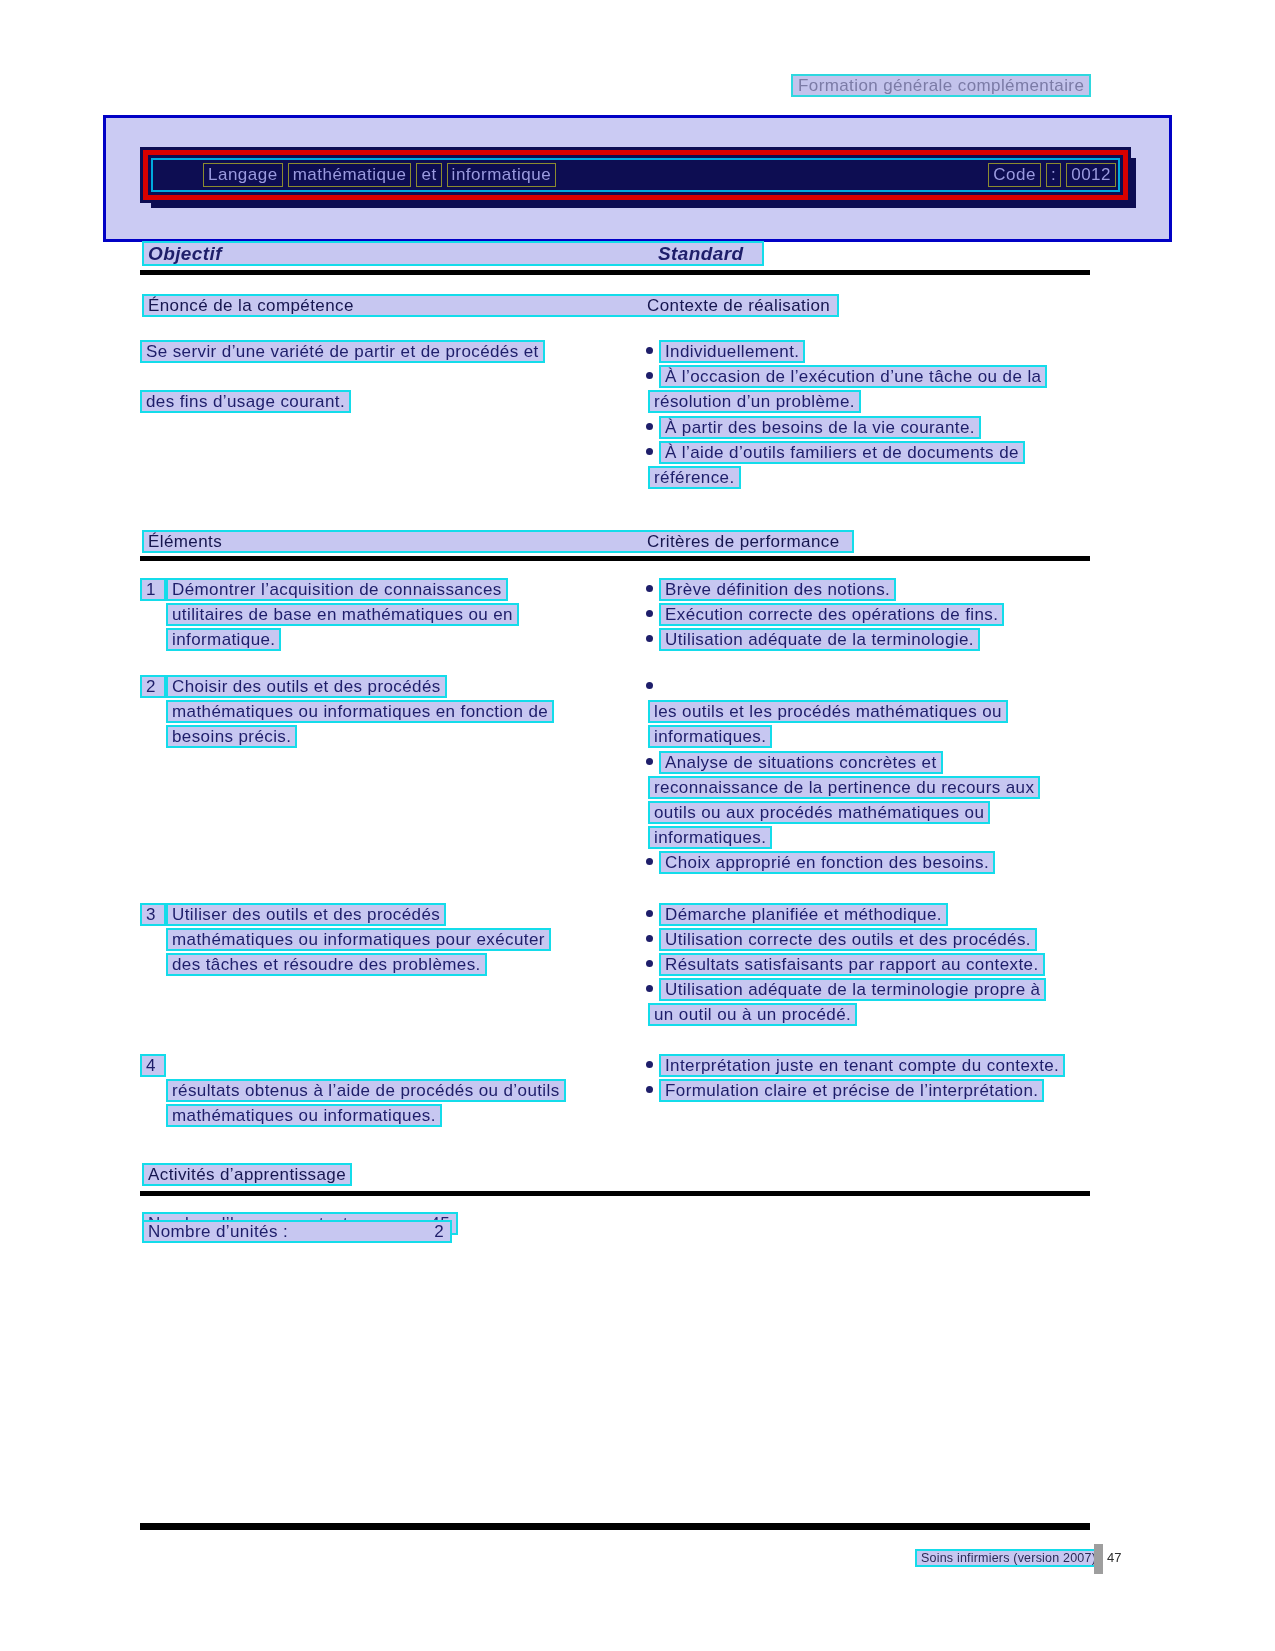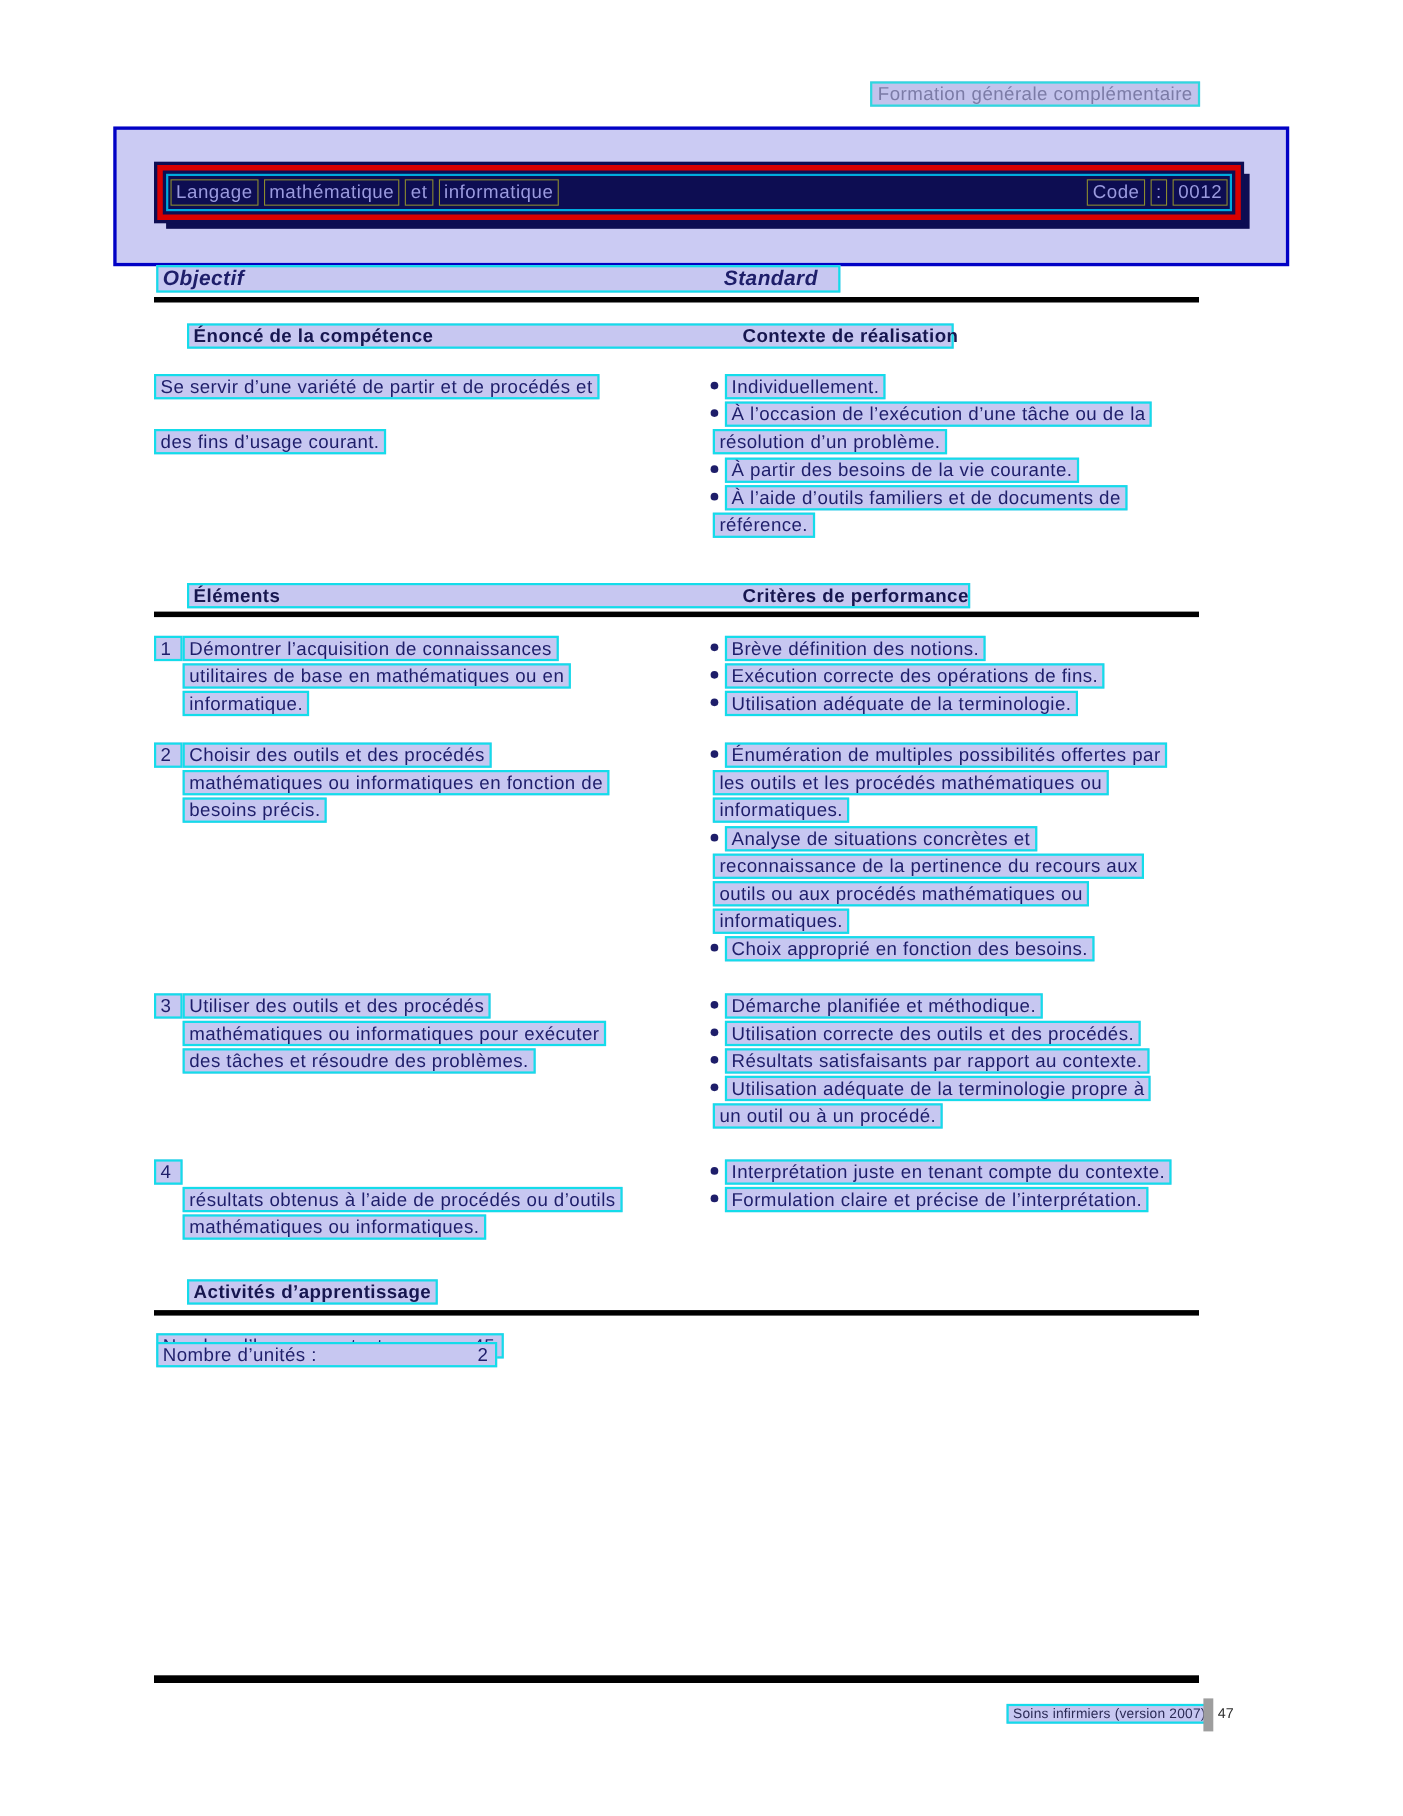--- a/index.html
+++ b/index.html
@@ -2,40 +2,40 @@
 <html><head>
 <meta charset="utf-8">
 <style>
   html,body{margin:0;padding:0;background:#ffffff;}
   .page{position:relative;width:1275px;height:1651px;background:#ffffff;overflow:hidden;
         font-family:"Liberation Sans","DejaVu Sans",sans-serif;}
   
   .hl{position:absolute;background:#c7c7f1;border:2px solid #14dcea;color:#1e1e6a;
       font-size:17px;line-height:19px;height:19px;padding:0 4px;white-space:nowrap;
       letter-spacing:0.4px;box-sizing:content-box;}
-  .hl.bold{font-weight:bold;color:#16164f;margin-left:28px;}
+  .hl.bold{font-weight:normal;color:#16164f;}
   .hl.big{font-size:19px;line-height:21px;height:21px;font-weight:bold;font-style:italic;}
   .hl.small{font-size:12.5px;line-height:14px;height:14px;letter-spacing:0.2px;color:#2a2a55;}
   .inner-right{position:absolute;top:0;}
   .numbox{width:14px;}
   .rule{position:absolute;background:#000000;}
   .dot{position:absolute;width:7px;height:7px;border-radius:50%;background:#1e1e6a;}
   
   .outer-box{position:absolute;left:103px;top:115px;width:1063px;height:121px;
              background:#cbcbf3;border:3px solid #0101c5;}
   .title-bar{position:absolute;left:143px;top:150px;width:975px;height:40px;
              background:#0d0d52;border:5px solid #d90000;
              box-shadow:0 0 0 3px #0d0d52, 8px 8px 0 0 #0d0d52;}
   .title-line{position:absolute;left:3px;top:3px;right:3px;bottom:3px;
               border:2px solid #00aadd;display:flex;align-items:center;
               justify-content:space-between;padding:0 2px;}
   .tw{display:inline-block;border:1px solid #8b8b2f;color:#9a9ade;font-size:17px;
       line-height:22px;padding:0 4px;margin-right:5px;letter-spacing:0.5px;white-space:nowrap;}
   .tw:last-child{margin-right:0;}
-  .twgroup{white-space:nowrap;}
+  .twgroup{white-space:nowrap;margin-left:48px;}
   .header-box{position:absolute;left:791px;top:74px;background:#c3c3ec;border:2px solid #2fd8df;
               color:#7b7ba6;font-size:17px;line-height:19px;height:19px;padding:0 5px;
               white-space:nowrap;letter-spacing:0.4px;}
   .gray-bar{position:absolute;left:1094px;top:1544px;width:9px;height:30px;background:#9e9e9e;}
   .page-num{position:absolute;left:1107px;top:1550px;font-size:13px;color:#2e2e2e;}
   .val{position:absolute;right:6px;top:0;}
 </style>
 </head>
 <body>
 
@@ -95,21 +95,20 @@
   <div class="dot" style="left:646px;top:610px"></div>
   <div class="hl" style="left:659px;top:603px">Exécution correcte des opérations de fins.</div>
   <div class="dot" style="left:646px;top:635px"></div>
   <div class="hl" style="left:659px;top:628px">Utilisation adéquate de la terminologie.</div>
 
   <div class="hl numbox" style="left:140px;top:675px">2</div>
   <div class="hl" style="left:166px;top:675px">Choisir des outils et des procédés</div>
   <div class="hl" style="left:166px;top:700px">mathématiques ou informatiques en fonction de</div>
   <div class="hl" style="left:166px;top:725px">besoins précis.</div>
   <div class="dot" style="left:646px;top:682px"></div>
-  <div class="hl" style="left:659px;top:675px">Énumération de multiples possibilités offertes par</div>
   <div class="hl" style="left:648px;top:700px">les outils et les procédés mathématiques ou</div>
   <div class="hl" style="left:648px;top:725px">informatiques.</div>
   <div class="dot" style="left:646px;top:758px"></div>
   <div class="hl" style="left:659px;top:751px">Analyse de situations concrètes et</div>
   <div class="hl" style="left:648px;top:776px">reconnaissance de la pertinence du recours aux</div>
   <div class="hl" style="left:648px;top:801px">outils ou aux procédés mathématiques ou</div>
   <div class="hl" style="left:648px;top:826px">informatiques.</div>
   <div class="dot" style="left:646px;top:858px"></div>
   <div class="hl" style="left:659px;top:851px">Choix approprié en fonction des besoins.</div>
 

